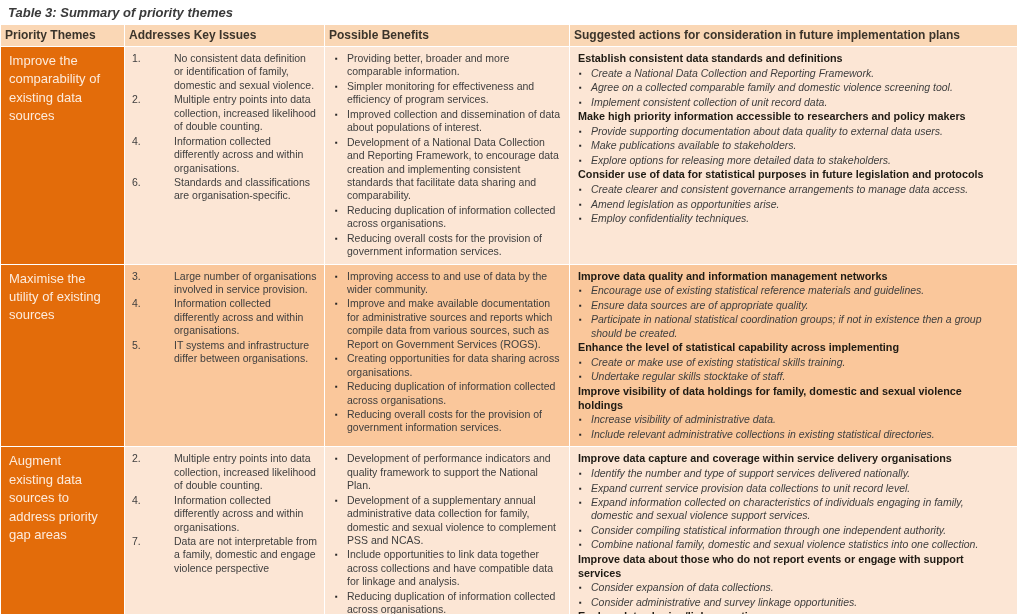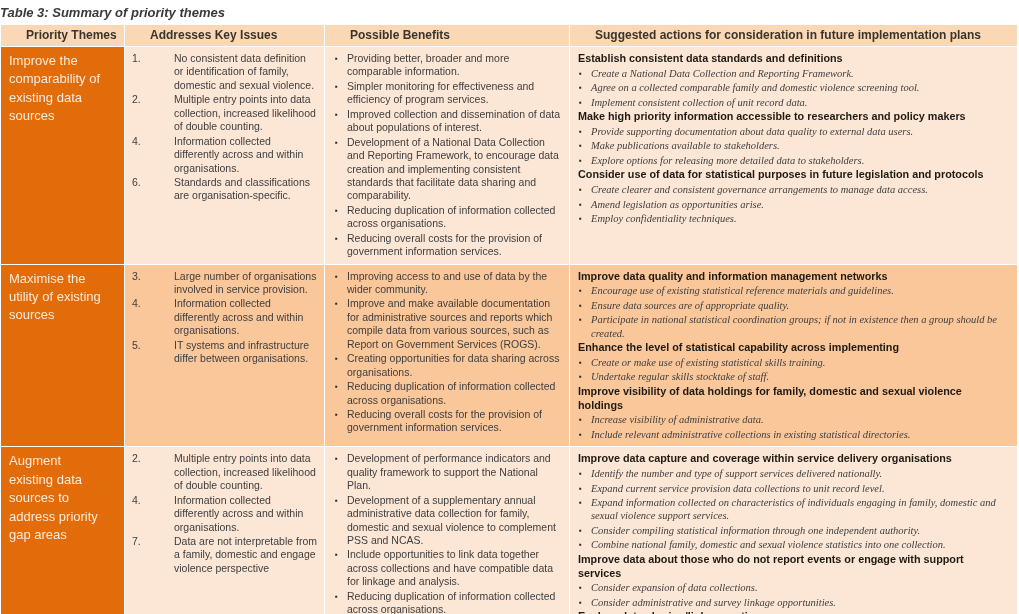--- a/index.html
+++ b/index.html
@@ -9,42 +9,42 @@
     background: #ffffff;
     font-family: "Liberation Sans", sans-serif;
     overflow: hidden;
   }
   .page { width: 1019px; }
   .table-title {
     font-style: italic;
     font-weight: bold;
     font-size: 13px;
     color: #3a3a3a;
-    padding: 5px 0 4px 0;
+    padding: 5px 0 4px 8px;
     border-radius: 8px;
   }
   table.summary-table {
     border-collapse: separate;
     border-spacing: 1px;
     table-layout: fixed;
     width: 1018px;
     background: #ffffff;
   }
   col.c0 { width: 123px; }
   col.c1 { width: 199px; }
   col.c2 { width: 244px; }
   col.c3 { width: auto; }
   th {
     background: #FAD7B5;
     color: #3B342B;
     font-size: 12px;
     font-weight: bold;
     text-align: left;
     vertical-align: middle;
-    padding: 3px 6px 4px 25px;
+    padding: 3px 6px 4px 4px;
     white-space: nowrap;
     overflow: hidden;
   }
   td {
     vertical-align: top;
     font-size: 10.5px;
     color: #3E3E3E;
     line-height: 1.28;
   }
   .theme-cell {
@@ -70,21 +70,21 @@
     padding-left: 1px;
   }
   .bullet-text { flex: 1; padding-right: 2px; }
   .actions-cell { padding: 4px 8px 4px 8px; margin-top: 19px; }
   .action-heading {
     font-weight: bold;
     color: #1F1B14;
     font-size: 10.8px;
     margin: 1px 0;
   }
-  .action-item .bullet-text { font-style: italic; font-family: Liberation Serif, serif; }
+  .action-item .bullet-text { font-style: italic; }
 </style>
 </head>
 <body>
 
 <div class="page">
   <div class="table-title">Table 3: Summary of priority themes</div>
   <table class="summary-table">
     <colgroup>
       <col class="c0">
         <col class="c1">

